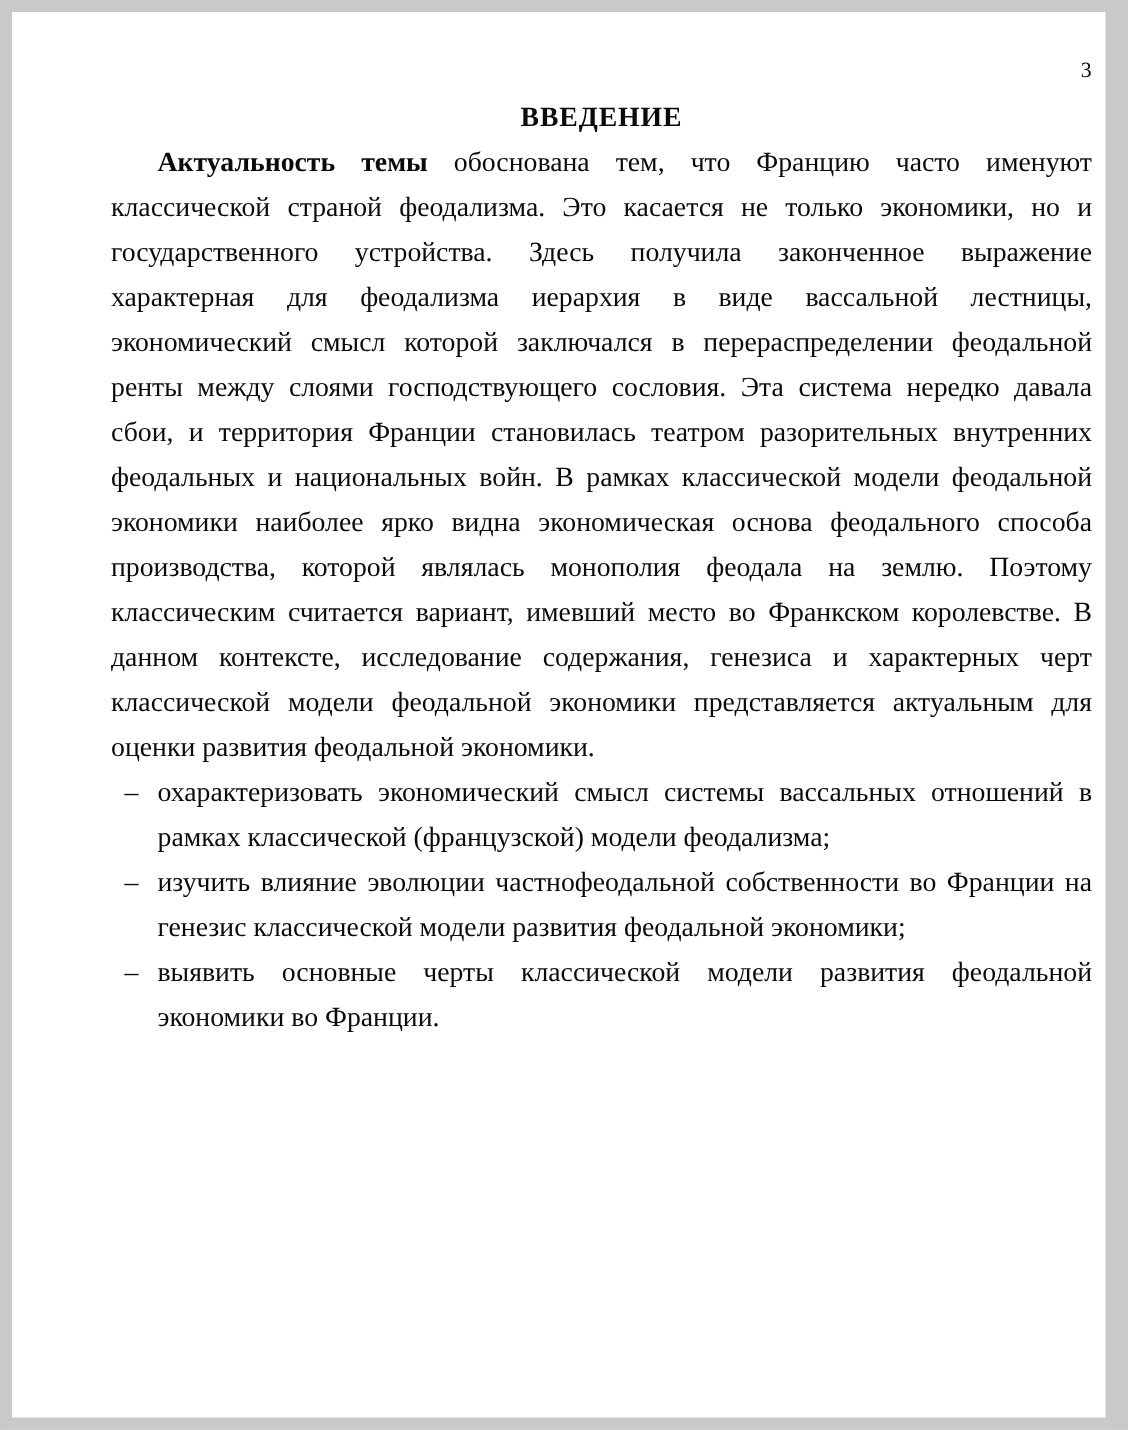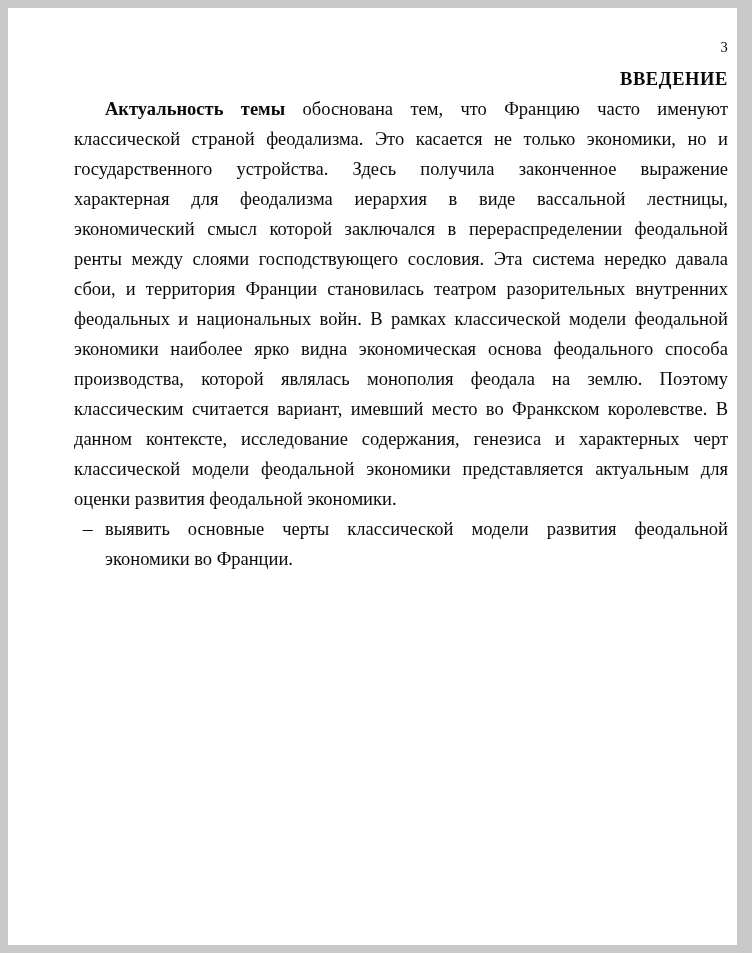--- a/index.html
+++ b/index.html
@@ -72,21 +72,21 @@
   .page-number {
     text-align: right;
     font-size: 14.5px;
     line-height: 18px;
     height: 18px;
     margin: 0 0 8px 0;
     letter-spacing: 0.2px;
   }
 
   .doc-title {
-    text-align: right;
+    text-align: center;
     font-weight: bold;
     font-size: 18.5px;
     line-height: 30px;
     margin: 0 0 0 0;
     letter-spacing: 0.6px;
   }
 
   p.para {
     margin: 0;
     font-size: 18.5px;
@@ -142,23 +142,25 @@
 
     <h1 class="doc-title">ВВЕДЕНИЕ</h1>
 
     <p class="para"><b>Актуальность темы</b><span> обоснована тем, что Францию часто именуют классической страной феодализма. Это касается не только экономики, но и государственного устройства. Здесь получила законченное выражение характерная для феодализма иерархия в виде вассальной лестницы, экономический смысл которой заключался в перераспределении феодальной ренты между слоями господствующего сословия. Эта система нередко давала сбои, и территория Франции становилась театром разорительных внутренних феодальных и национальных войн. В рамках классической модели феодальной экономики наиболее ярко видна экономическая основа феодального способа производства, которой являлась монополия феодала на землю. Поэтому классическим считается вариант, имевший место во Франкском королевстве. В данном контексте, исследование содержания, генезиса и характерных черт классической модели феодальной экономики представляется актуальным для оценки развития феодальной экономики.</span></p>
 
 
 
     <ul class="dash-list">
       <li>
         <span class="dash-marker">–</span>
+        <span>охарактеризовать экономический смысл системы вассальных отношений в рамках классической (французской) модели феодализма;</span>
       </li>
       <li>
         <span class="dash-marker">–</span>
+        <span>изучить влияние эволюции частнофеодальной собственности во Франции на генезис классической модели развития феодальной экономики;</span>
       </li>
       <li>
         <span class="dash-marker">–</span>
         <span>выявить основные черты классической модели развития феодальной экономики во Франции.</span>
       </li>
     </ul>
 
   </div>
 </div>
 

